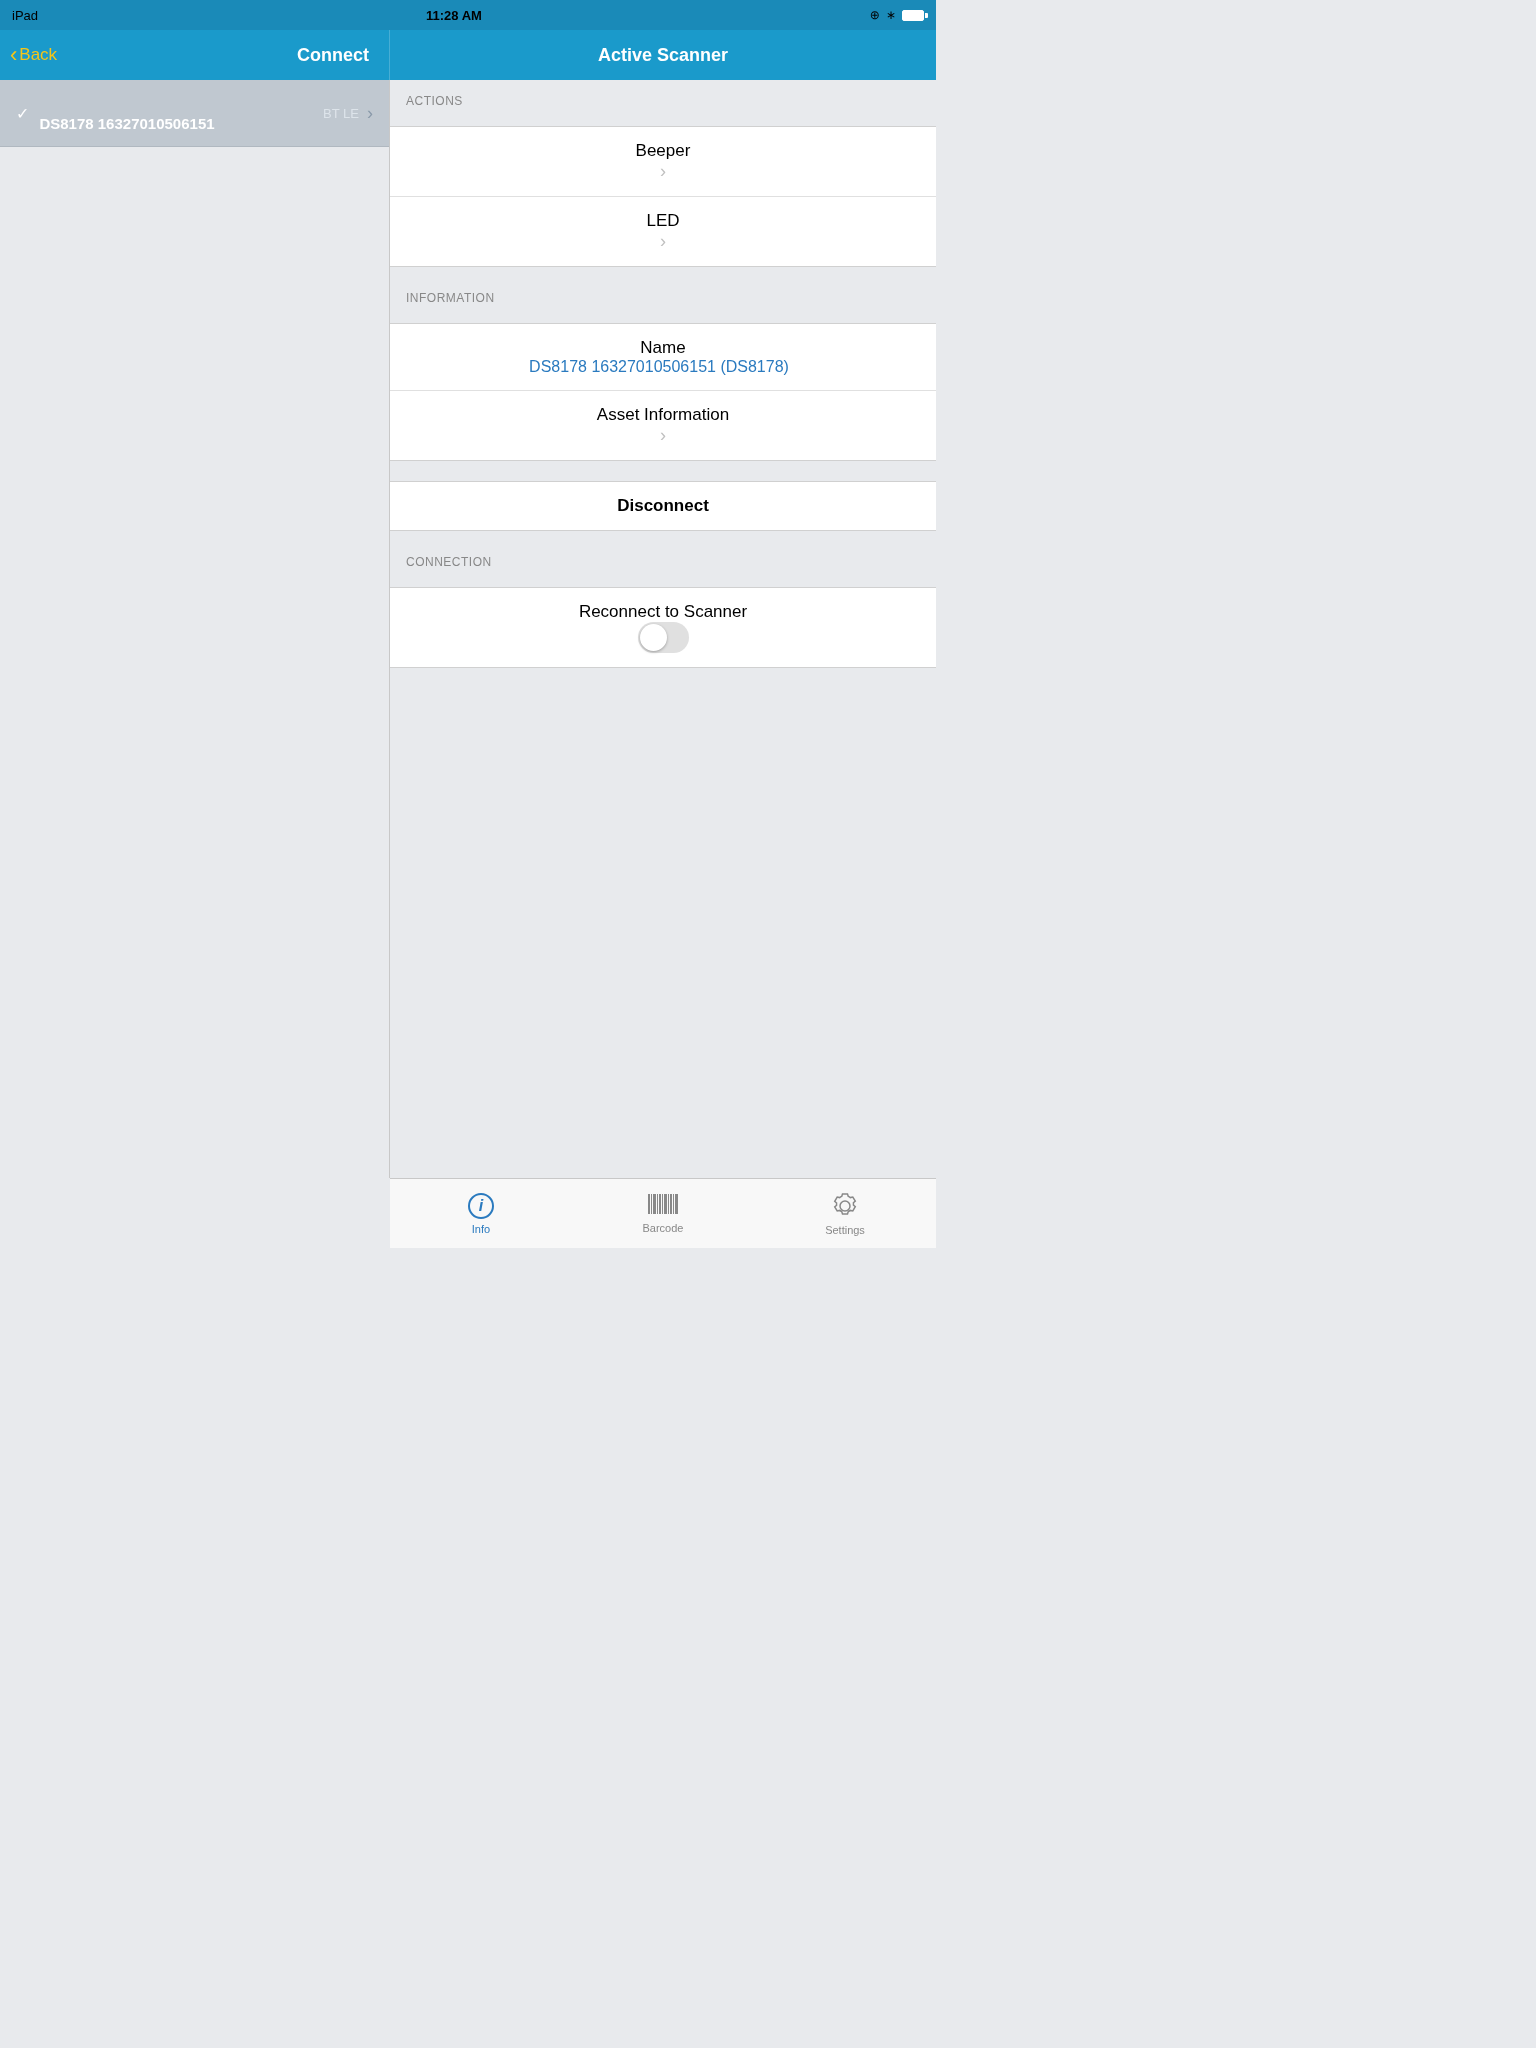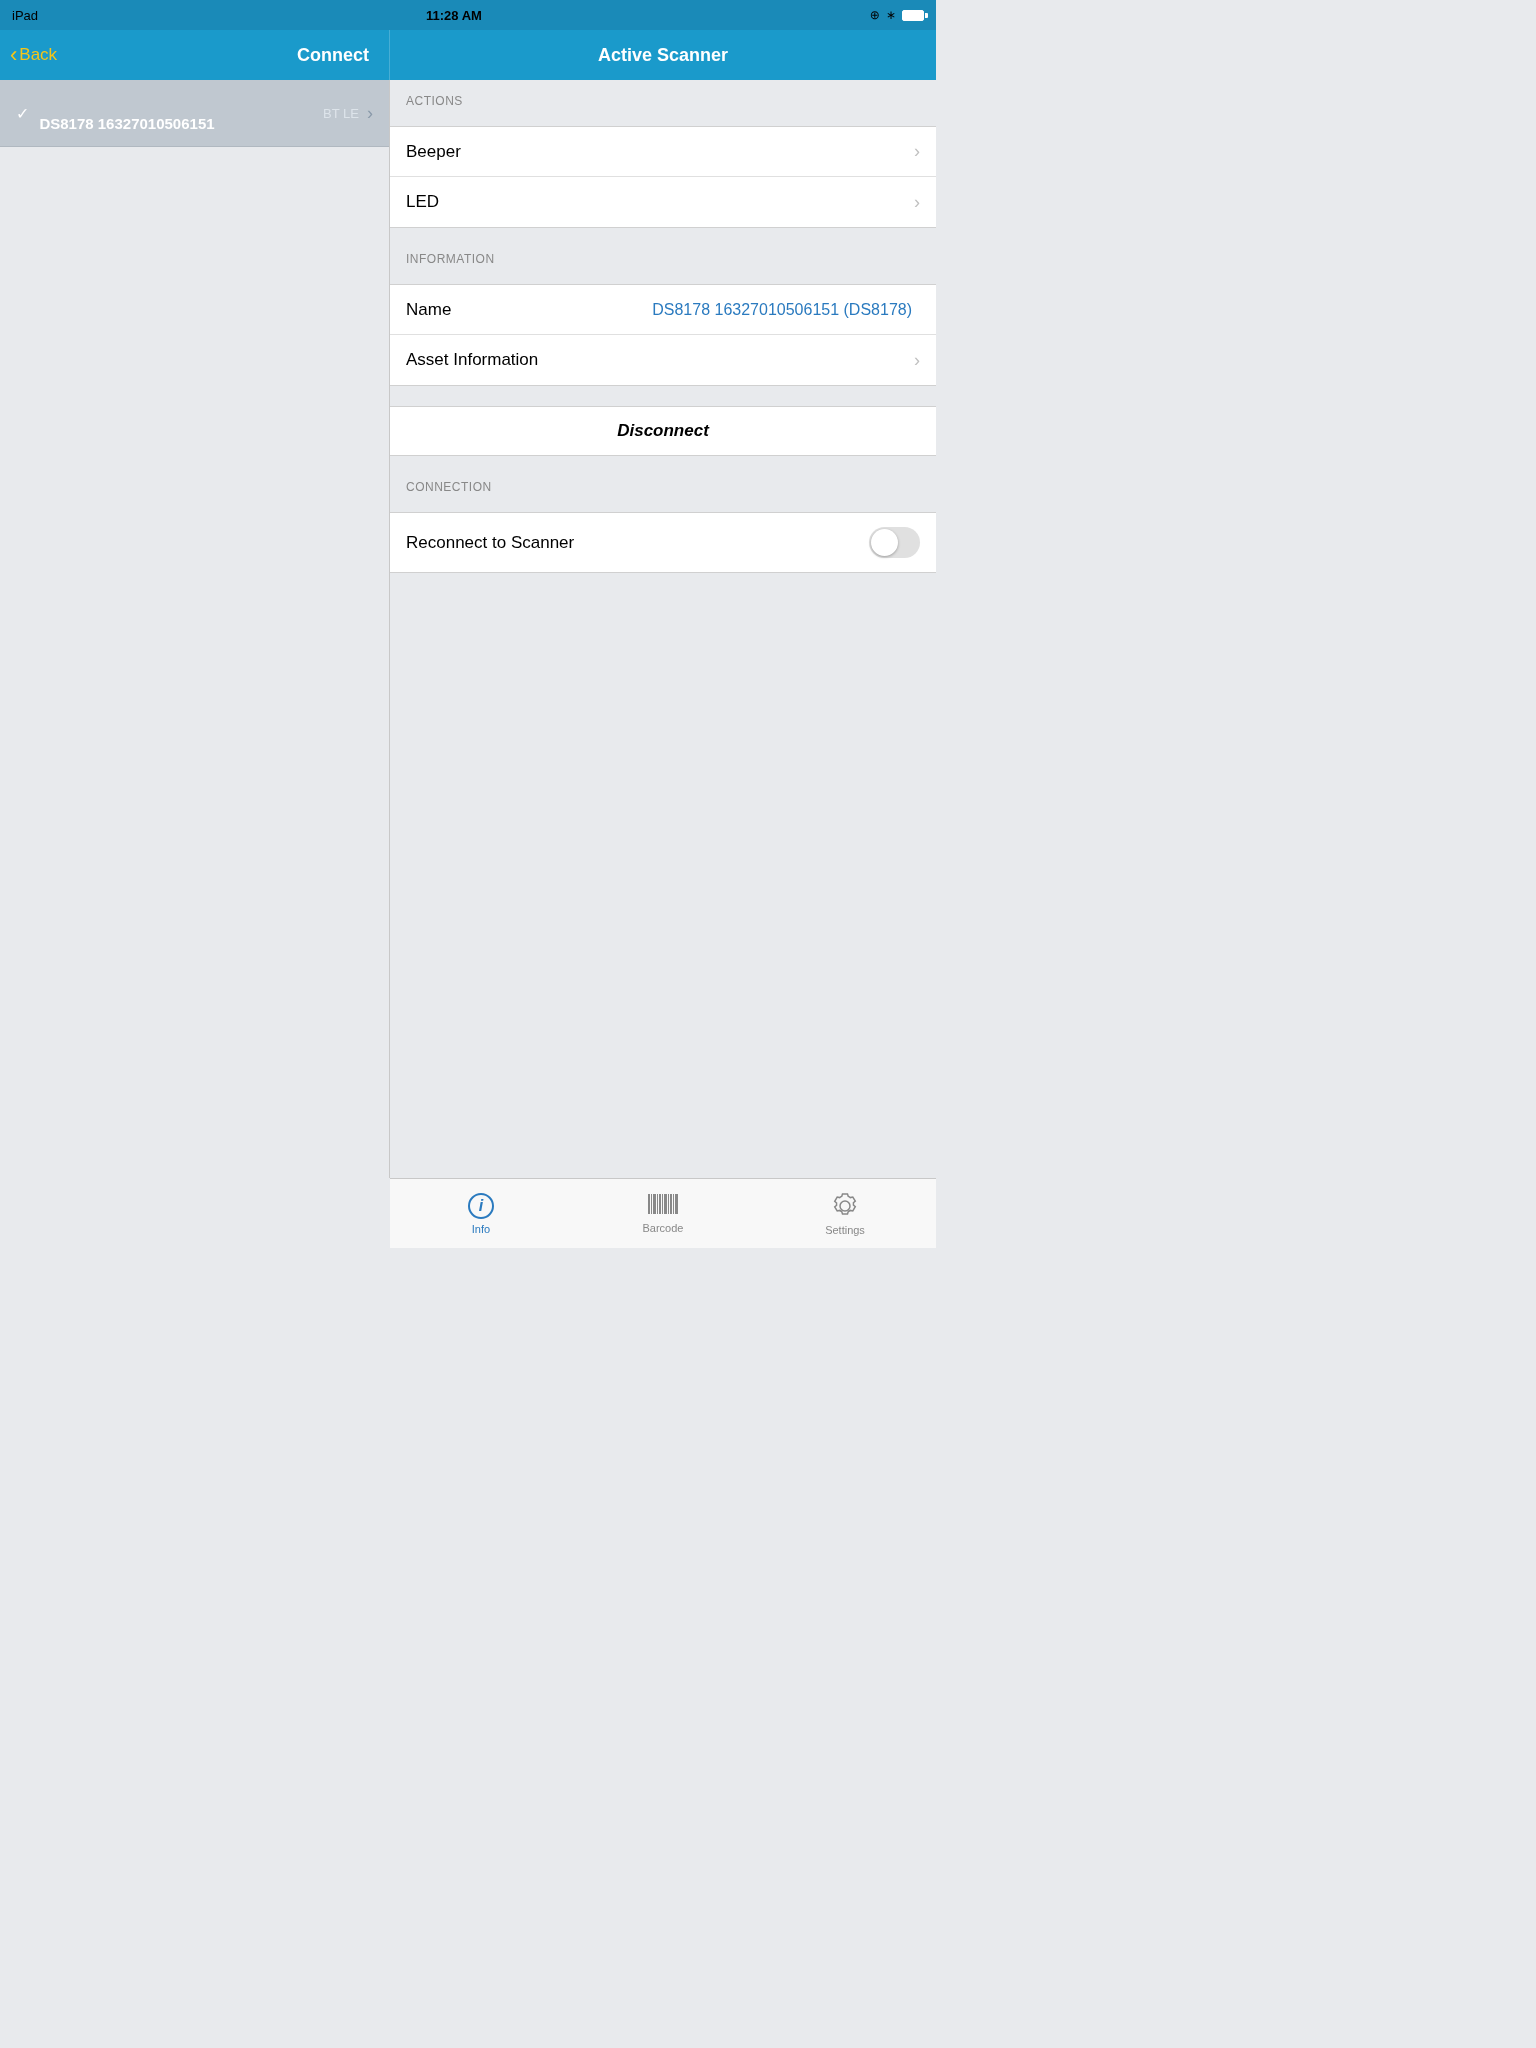--- a/index.html
+++ b/index.html
@@ -144,20 +144,21 @@
     }
 
     .list-item {
       display: flex;
       align-items: center;
       padding: 14px 16px;
       border-bottom: 1px solid #e0e0e0;
       background: white;
       cursor: pointer;
       min-height: 50px;
+      flex-direction: column;
     }
     .list-item:last-child {
       border-bottom: none;
     }
     .list-item-label {
       font-size: 17px;
       color: #000;
       flex: 1;
       font-weight: 400;
     }
@@ -167,21 +168,20 @@
       margin-right: 8px;
     }
     .list-item-chevron {
       color: #c0c0c0;
       font-size: 18px;
     }
 
     
     .disconnect-section {
       margin-top: 10px;
-      font-style: italic;
     }
     .disconnect-item {
       display: flex;
       align-items: center;
       justify-content: center;
       padding: 14px 16px;
       background: white;
       border-top: 1px solid #d0d0d0;
       border-bottom: 1px solid #d0d0d0;
       cursor: pointer;

